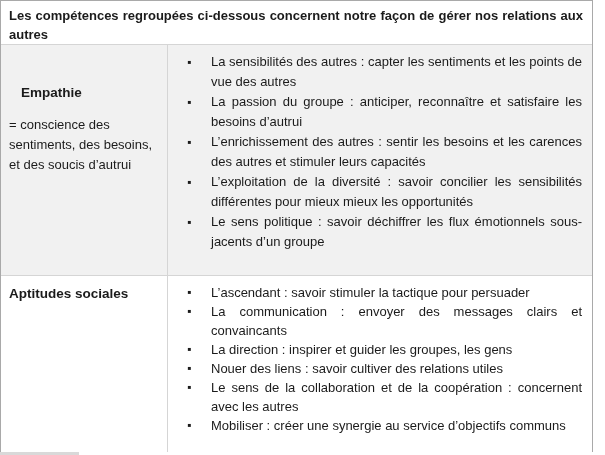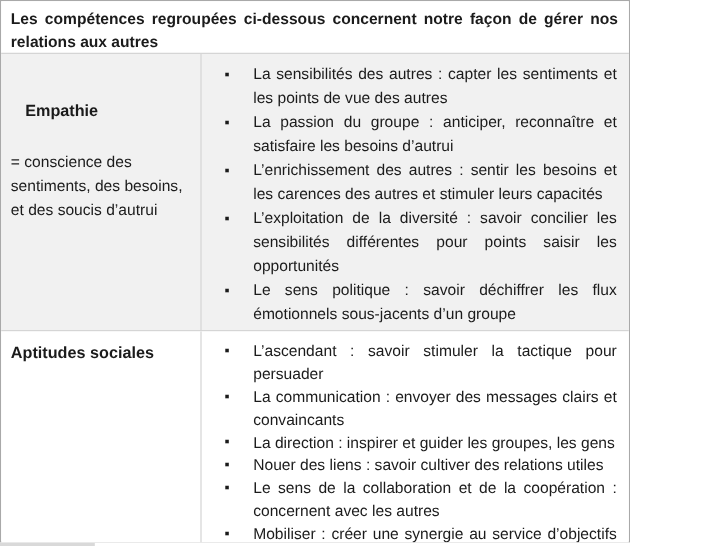--- a/index.html
+++ b/index.html
@@ -6,21 +6,21 @@
   html, body { background: #ffffff; }
   body {
     width: 605px;
     height: 455px;
     font-family: "Liberation Sans", "DejaVu Sans", sans-serif;
     font-size: 13px;
     color: #1b1b1b;
     overflow: hidden;
   }
   .comp-table {
-    width: 525px;
+    width: 593px;
     height: 452px;
     border: 1px solid #a9a9a9;
     display: flex;
     flex-direction: column;
     background: #ffffff;
   }
   .header-row {
     flex: 0 0 43px;
     padding: 5px 9px 0 8px;
     background: #ffffff;
@@ -49,21 +49,21 @@
     display: flex;
     align-items: flex-start;
   }
   .term {
     font-weight: bold;
     font-size: 13.5px;
     line-height: 20px;
   }
   .row-empathie .term { margin-top: 30px; padding-left: 12px; }
   .definition {
-    margin-top: 22px;
+    margin-top: 12px;
     line-height: 20px;
   }
   .cell-right {
     flex: 1 1 auto;
     padding: 7px 10px 0 16px;
     min-width: 0;
   }
   ul.bullets { list-style: none; }
   li.bullet-item {
     display: flex;
@@ -110,21 +110,21 @@
         <li class="bullet-item">
           <span class="bullet">▪</span>
           <span class="li-text">La passion du groupe : anticiper, reconnaître et satisfaire les besoins d’autrui</span>
         </li>
         <li class="bullet-item">
           <span class="bullet">▪</span>
           <span class="li-text">L’enrichissement des autres : sentir les besoins et les carences des autres et stimuler leurs capacités</span>
         </li>
         <li class="bullet-item">
           <span class="bullet">▪</span>
-          <span class="li-text">L’exploitation de la diversité : savoir concilier les sensibilités différentes pour points saisir les opportunités</span>
+          <span class="li-text">L’exploitation de la diversité : savoir concilier les sensibilités différentes pour mieux mieux les opportunités</span>
         </li>
         <li class="bullet-item">
           <span class="bullet">▪</span>
           <span class="li-text">Le sens politique : savoir déchiffrer les flux émotionnels sous-jacents d’un groupe</span>
         </li>
       </ul>
     </div>
   </div>
 
   <div class="row row-aptitudes">

